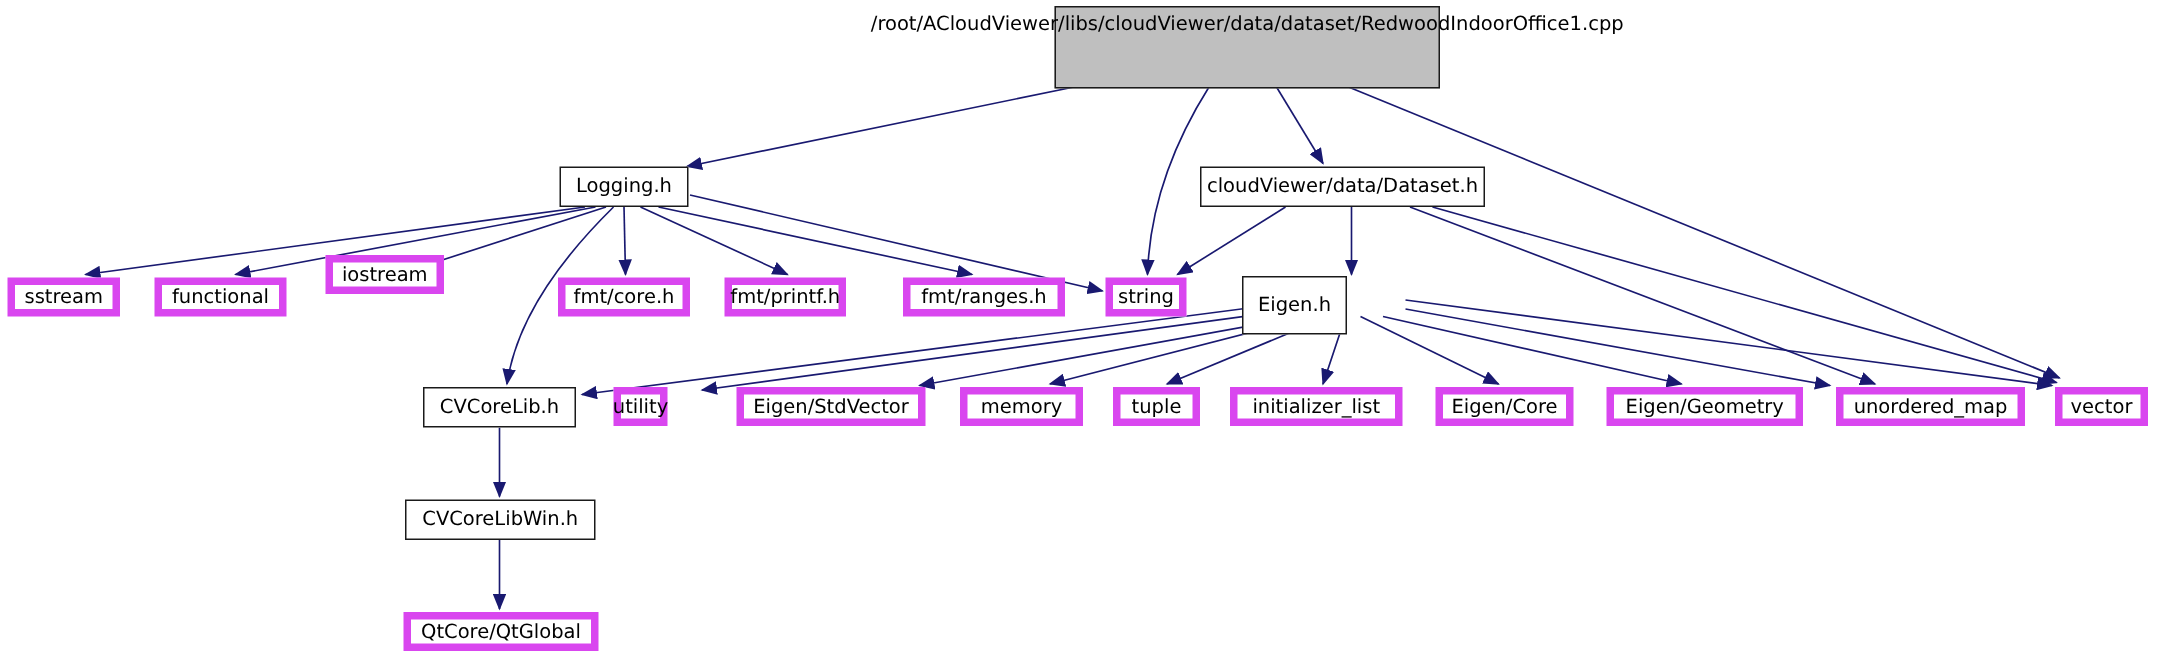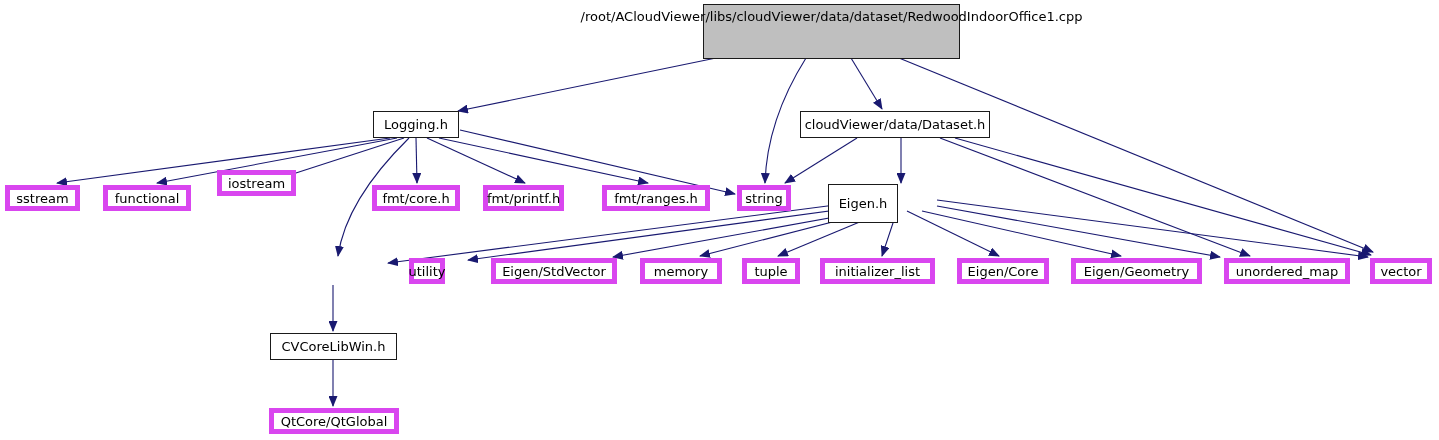--- a/index.html
+++ b/index.html
@@ -96,20 +96,21 @@
   <div class="node" style="left:372px;top:185px;width:88px;height:26px;">fmt/core.h</div>
 
   <div class="node" style="left:483px;top:185px;width:81px;height:26px;">fmt/printf.h</div>
 
   <div class="node" style="left:602px;top:185px;width:108px;height:26px;">fmt/ranges.h</div>
 
   <div class="node" style="left:737px;top:185px;width:54px;height:26px;">string</div>
 
   <div class="node linked" style="left:828px;top:184px;width:70px;height:39px;">Eigen.h</div>
 
+  <div class="node linked" style="left:282px;top:258px;width:102px;height:27px;">CVCoreLib.h</div>
 
   <div class="node" style="left:409px;top:258px;width:36px;height:26px;">utility</div>
 
   <div class="node" style="left:491px;top:258px;width:126px;height:26px;">Eigen/StdVector</div>
 
   <div class="node" style="left:640px;top:258px;width:82px;height:26px;">memory</div>
 
   <div class="node" style="left:742px;top:258px;width:58px;height:26px;">tuple</div>
 
   <div class="node" style="left:820px;top:258px;width:115px;height:26px;">initializer_list</div>

